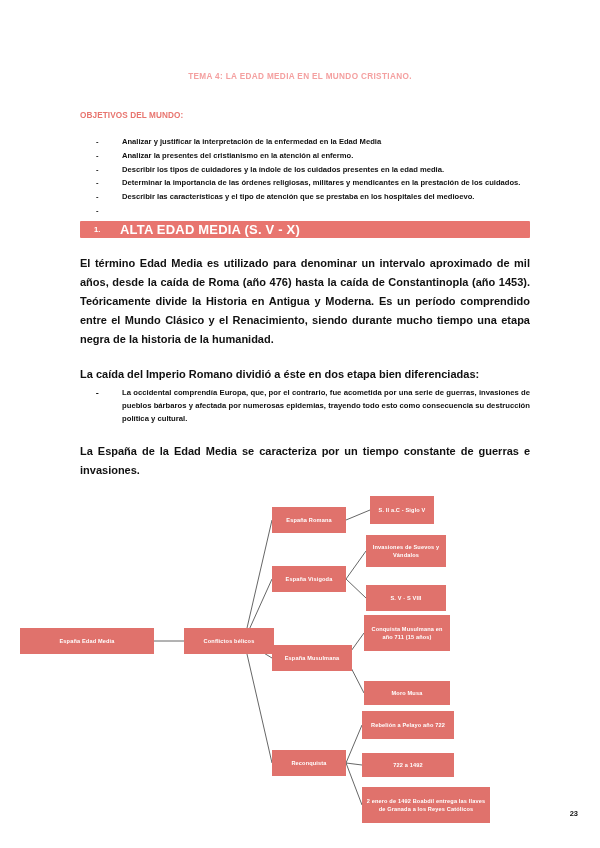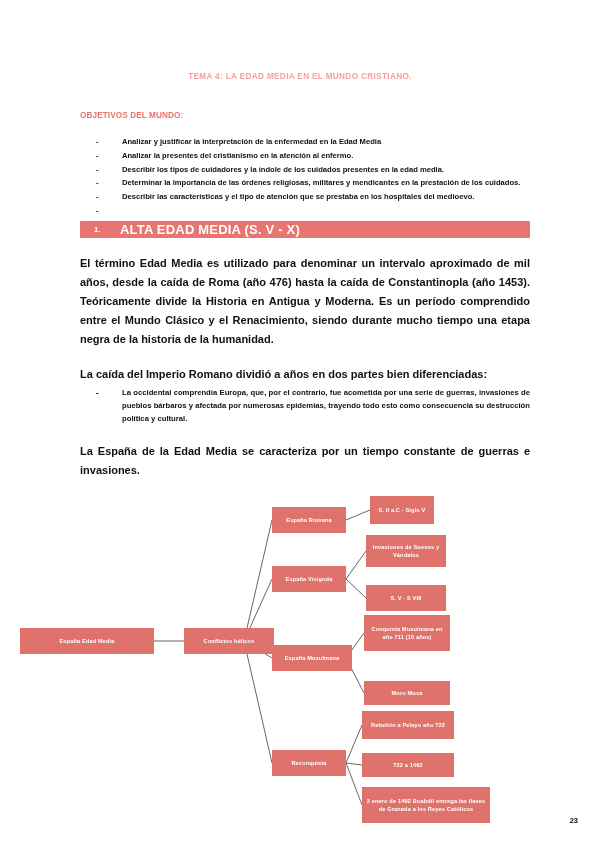--- a/index.html
+++ b/index.html
@@ -125,21 +125,21 @@
     font-weight: bold;
     line-height: 1.5;
     padding: 2px 3px;
     letter-spacing: 0.15px;
   }
 
   
   .page-num {
     position: absolute;
     right: 22px;
-    bottom: 23px;
+    bottom: 30px;
     font-size: 7.5px;
     font-weight: bold;
     color: #111;
   }
 </style>
 </head>
 <body>
 
 <div class="page">
 
@@ -173,21 +173,21 @@
     </div>
   </div>
 
   <div class="section-bar">
     <span class="section-num">1.</span>
     <span class="section-title">ALTA EDAD MEDIA (S. V - X)</span>
   </div>
 
   <div class="body-wrap">
     <p class="para">El término Edad Media es utilizado para denominar un intervalo aproximado de mil años, desde la caída de Roma (año 476) hasta la caída de Constantinopla (año 1453). Teóricamente divide la Historia en Antigua y Moderna. Es un período comprendido entre el Mundo Clásico y el Renacimiento, siendo durante mucho tiempo una etapa negra de la historia de la humanidad.</p>
-    <p class="para">La caída del Imperio Romano dividió a años en dos partes bien diferenciadas:</p>
+    <p class="para">La caída del Imperio Romano dividió a éste en dos etapa bien diferenciadas:</p>
     <div class="sub-list">
       <div class="sub-item">
         <span class="dash">-</span>
       </div>
       <div class="sub-item">
         <span class="dash">-</span>
         <span>La occidental comprendía Europa, que, por el contrario, fue acometida por una serie de guerras, invasiones de pueblos bárbaros y afectada por numerosas epidemias, trayendo todo esto como consecuencia su destrucción política y cultural.</span>
       </div>
     </div>
     <p class="para">La España de la Edad Media se caracteriza por un tiempo constante de guerras e invasiones.</p>

